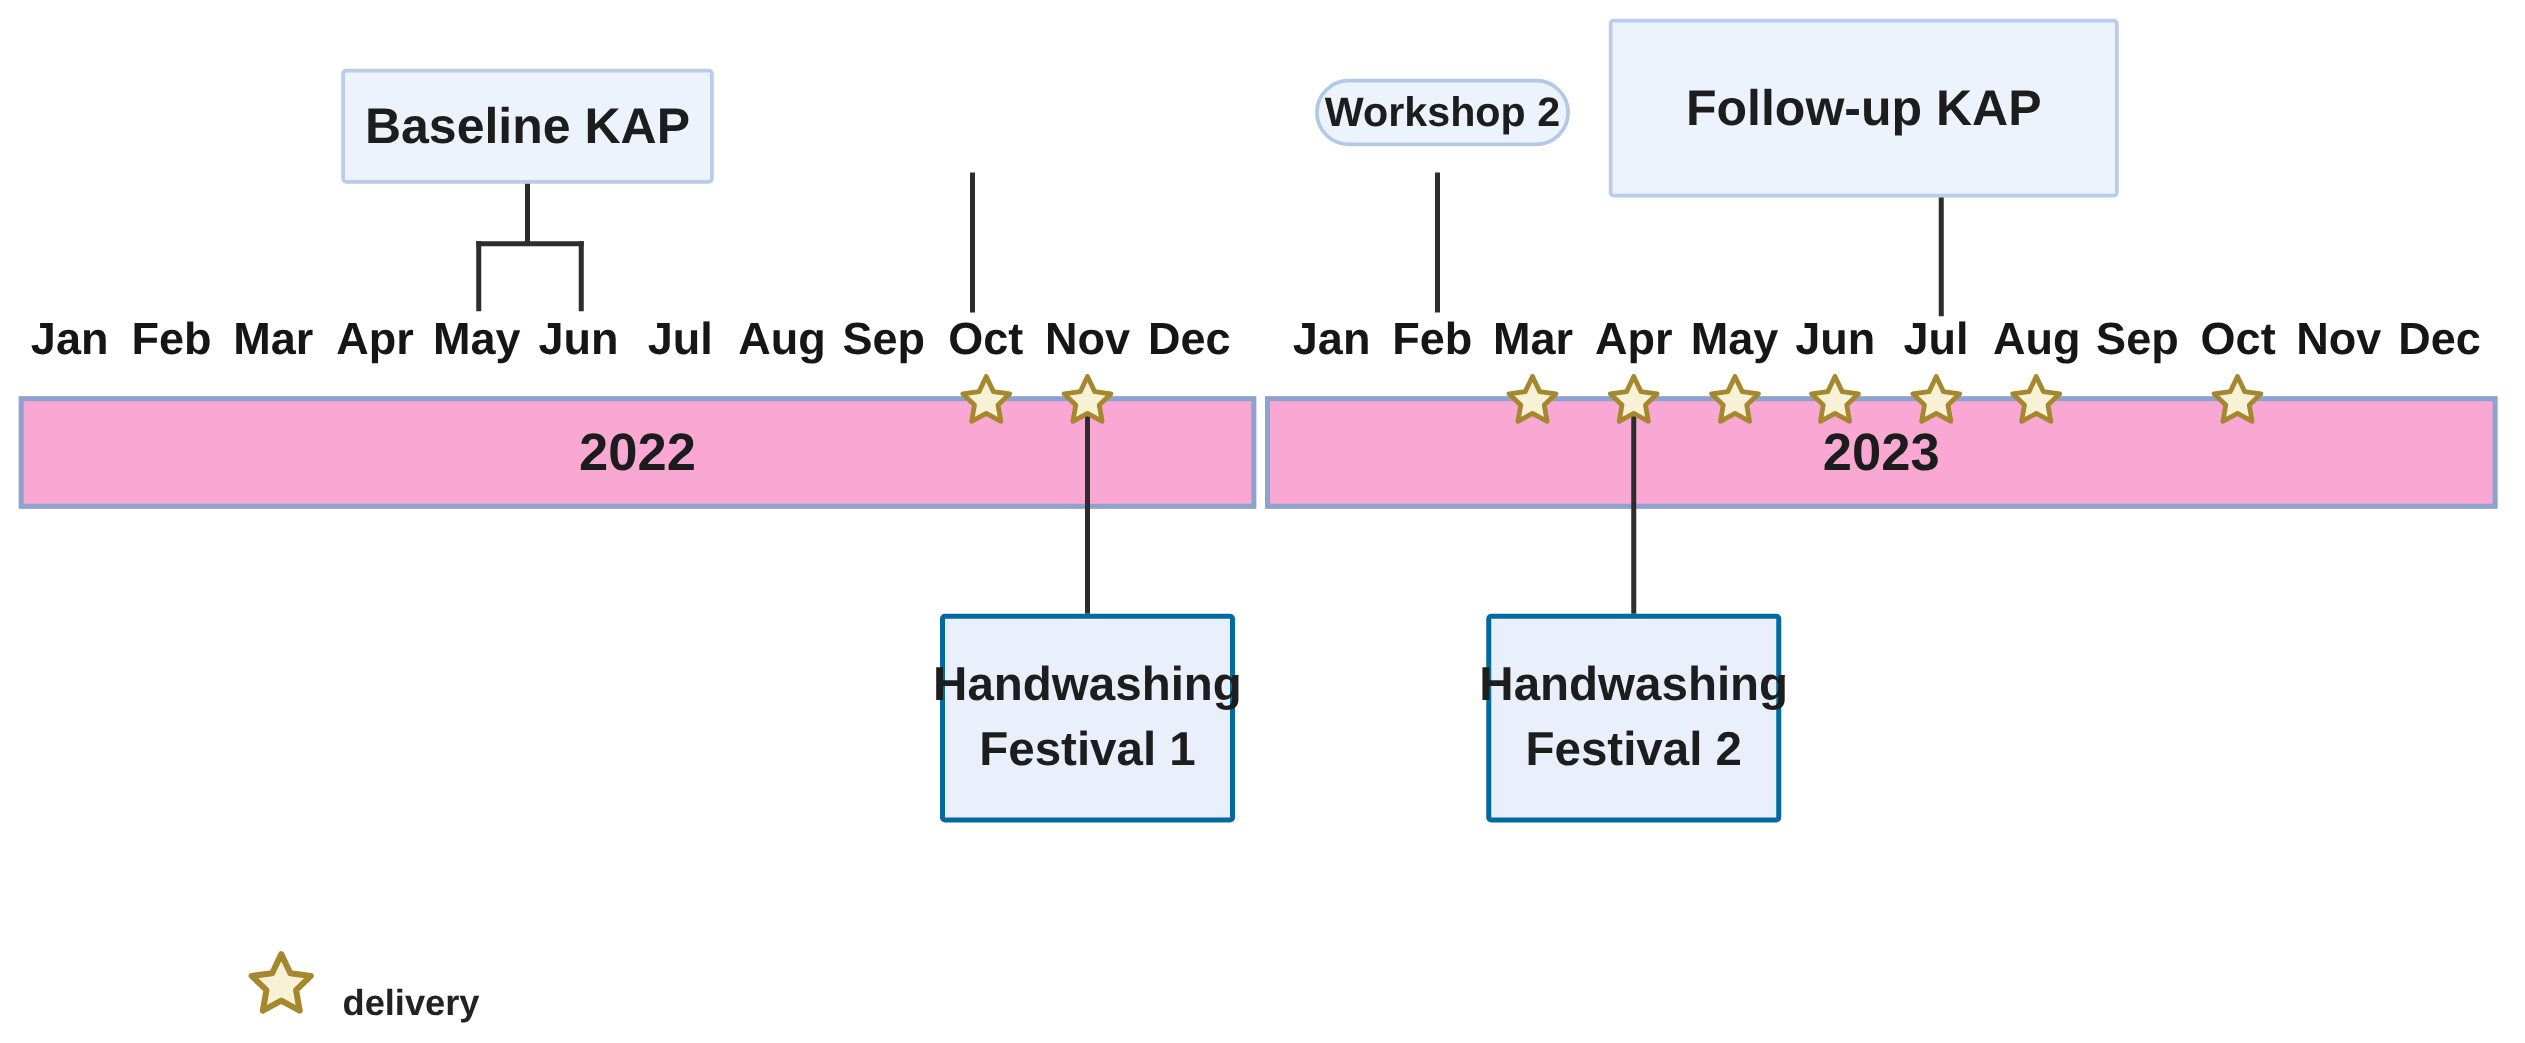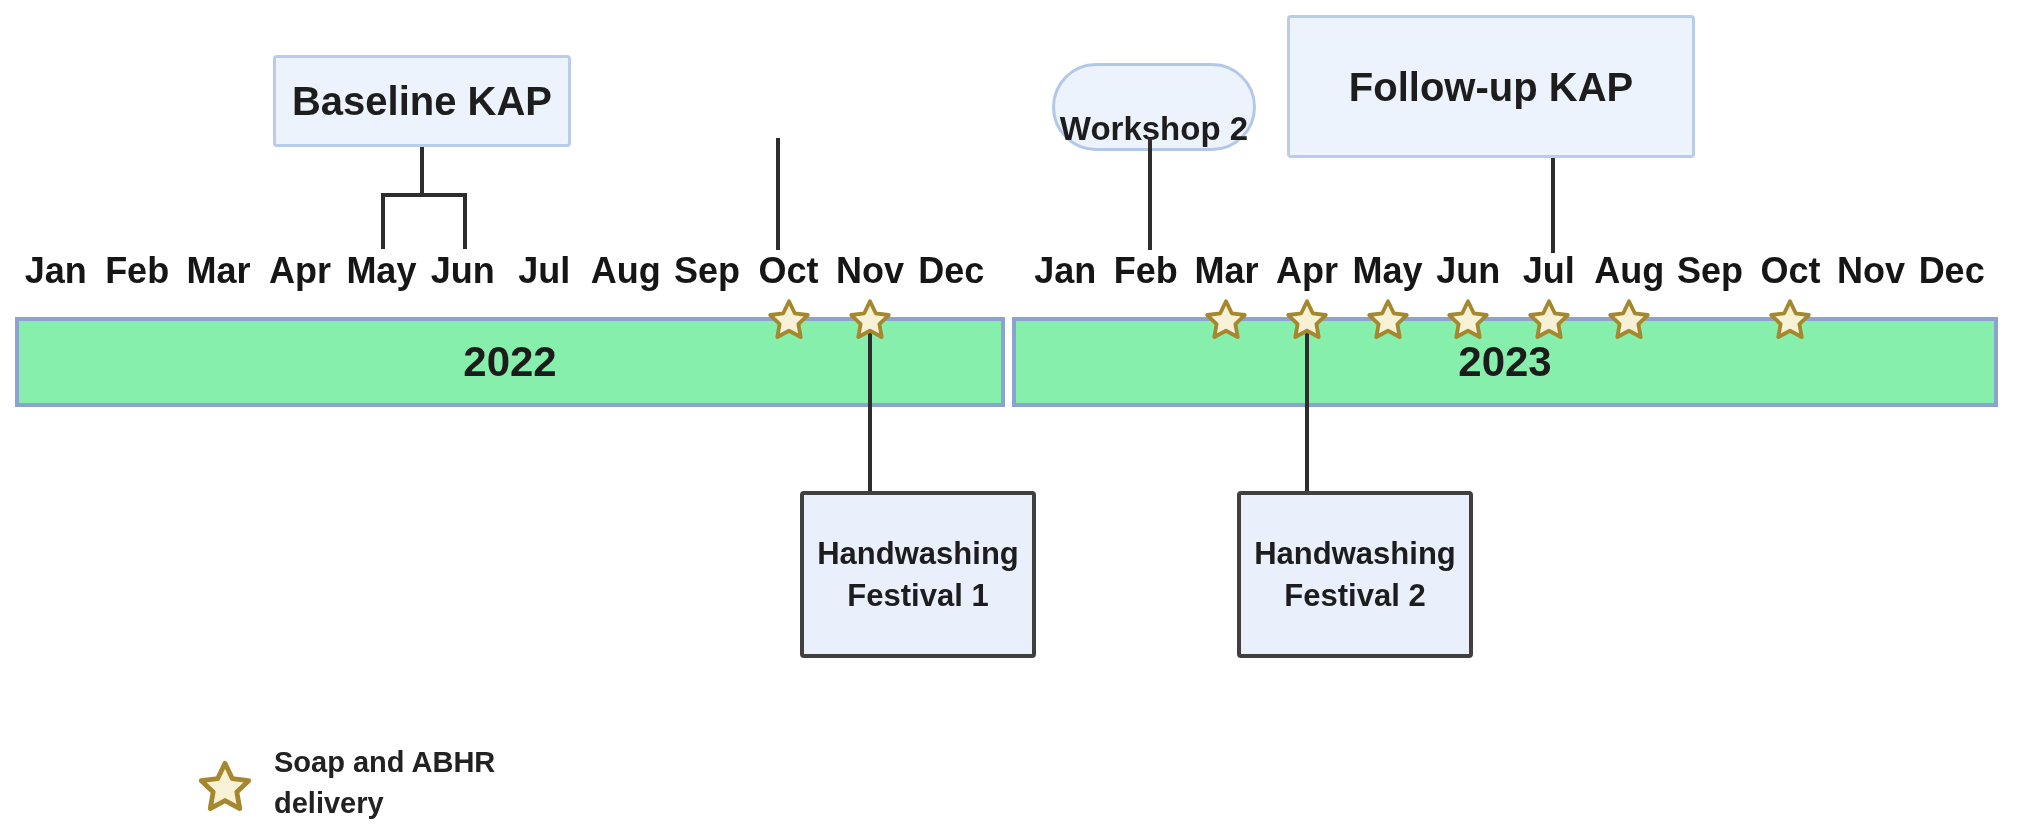--- a/index.html
+++ b/index.html
@@ -9,23 +9,23 @@
   }
   
   .evt-box{
     position:absolute;box-sizing:border-box;background:#edf3fc;border:3px solid #b9cce9;
     border-radius:4px;display:flex;align-items:center;justify-content:center;
     text-align:center;font-weight:600;color:#1d1d1d;
   }
   .baseline{left:273px;top:55px;width:298px;height:92px;font-size:40px;}
   .pill{border-radius:60px;font-size:33px;border-color:#b3c8e9;}
   .workshop1{left:675px;top:63px;width:200px;height:75px;}
-  .workshop2{left:1052px;top:63px;width:204px;height:88px;align-items:flex-end;}
+  .workshop2{left:1052px;top:63px;width:204px;height:54px;}
   .followup{left:1287px;top:15px;width:408px;height:143px;font-size:40px;line-height:1.3;}
-  .festival{border:4px solid #404040;background:#e9effb;font-size:31px;line-height:1.35;margin-left:48px;}
+  .festival{border:4px solid #0369a1;background:#e9effb;font-size:38px;line-height:1.35;}
   .festival1{left:752px;top:491px;width:236px;height:167px;}
   .festival2{left:1189px;top:491px;width:236px;height:167px;}
   
   .vline,.hline{position:absolute;background:#2d2d2d;}
   .vline{width:4px;}
   .hline{height:4px;}
   .stem{left:420px;top:147px;height:48px;}
   .bracket-h{left:381px;top:193px;width:86px;}
   .leg-left{left:381px;top:193px;height:56px;}
   .leg-right{left:463px;top:193px;height:56px;}
@@ -35,21 +35,21 @@
   .line-f1{left:868px;top:330px;height:161px;}
   .line-f2{left:1305px;top:330px;height:161px;}
   
   .months{position:absolute;top:248px;height:44px;display:flex;align-items:flex-end;}
   .months-2022{left:15px;width:977px;}
   .months-2023{left:1025px;width:967px;}
   .month{flex:1;text-align:center;font-size:36px;font-weight:600;color:#161616;white-space:nowrap;}
   
   .bar{
     position:absolute;top:317px;height:90px;box-sizing:border-box;
-    background:#86efac;border:4px solid #8ca3cf;
+    background:#f9a8d4;border:4px solid #8ca3cf;
     display:flex;align-items:center;justify-content:center;
     font-size:42px;font-weight:700;color:#1c1c1c;
   }
   .bar-2022{left:15px;width:990px;}
   .bar-2023{left:1012px;width:986px;justify-content:center;}
   
   .stars{position:absolute;top:297px;height:46px;display:flex;}
   .stars-2022{left:15px;width:977px;}
   .stars-2023{left:1025px;width:967px;}
   .star-cell{flex:1;display:flex;align-items:center;justify-content:center;}
@@ -201,18 +201,18 @@
       <span>Handwashing</span><br>
       <span>Festival 2</span>
     </span>
   </div>
 
   <div class="legend">
     <span class="star-glyph"><svg viewBox="0 0 24 24">
           <polygon points="12,2.2 15,8.5 21.8,9.4 16.9,14.1 18.1,20.9 12,17.6 5.9,20.9 7.1,14.1 2.2,9.4 9,8.5" fill="#f7f2d6" stroke="#a5872e" stroke-width="2" stroke-linejoin="round"></polygon>
         </svg></span>
     <div class="legend-text">
-      <span>Soap and ABHR</span><br>
+      <br>
       <span>delivery</span>
     </div>
   </div>
 
 </div>
 
 </body></html>

